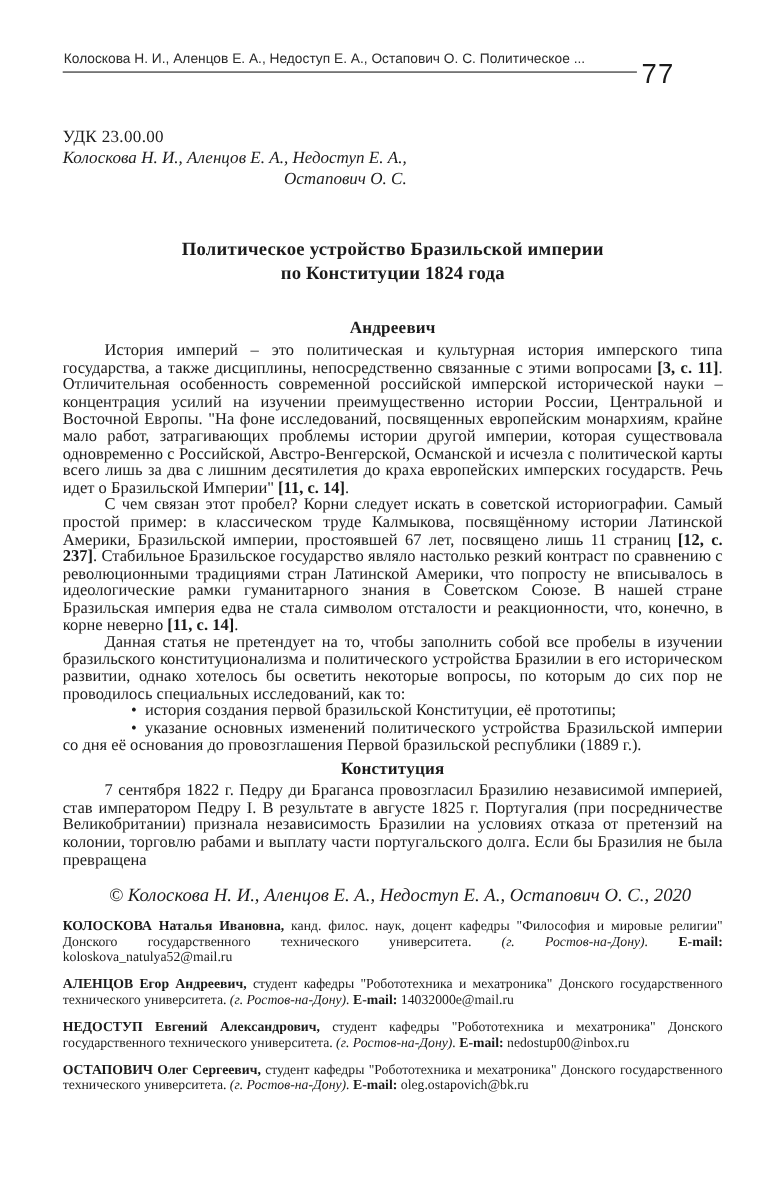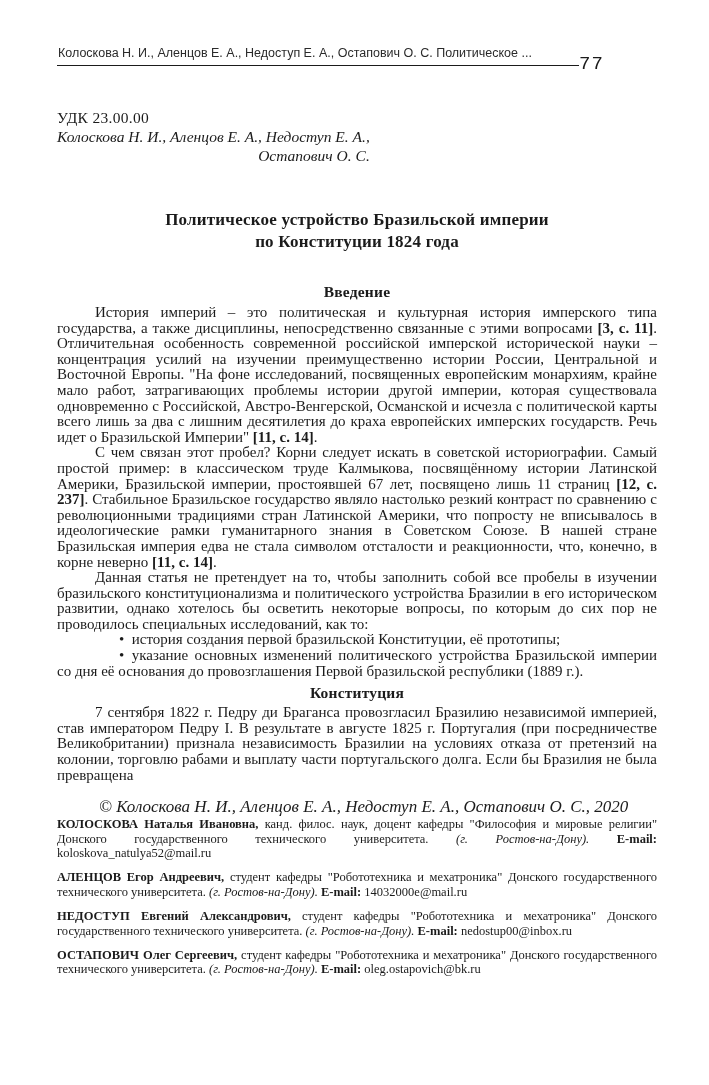--- a/index.html
+++ b/index.html
@@ -6,46 +6,46 @@
   .page{
     position:relative;
     width:709px;height:1085px;
     background:#ffffff;
     color:#1b1b1b;
     box-sizing:border-box;
     padding:46px 52px 0 57px;
     overflow:hidden;
     font-family:"Liberation Serif", serif;
   }
-  .running-row{display:flex;align-items:flex-start;}
+  .running-row{display:flex;justify-content:space-between;align-items:flex-start;}
   .running-head{
     font-family:"Liberation Sans", sans-serif;
     font-size:12.5px;color:#2a2a2a;
     width:521px;white-space:nowrap;overflow:hidden;
     border-bottom:1.5px solid #1b1b1b;
     padding:0 0 5px 1px;
   }
   .page-number{
-    font-family:Liberation Mono, monospace;
-    font-size:19px;letter-spacing:1px;
+    font-family:Liberation Sans, sans-serif;
+    font-size:25px;letter-spacing:1px;
     margin-top:7px;padding-right:44px;
   }
   .meta-row{display:flex;justify-content:space-between;align-items:flex-start;margin-top:34px;font-size:15.5px;flex-direction:column;}
   .udc{white-space:nowrap;letter-spacing:.3px;}
   .authors{text-align:right;font-style:italic;line-height:19px;}
   .title{font-size:17px;font-weight:bold;text-align:center;line-height:22px;margin-top:44px;letter-spacing:.2px;}
   .section-heading{font-size:15.5px;font-weight:bold;text-align:center;letter-spacing:.2px;}
   .h-intro{margin:30px 0 4px 0;}
   .h-const{margin:5px 0 3px 0;}
   .body-text p{margin:0;font-size:15px;line-height:15.6px;text-align:justify;text-indent:38px;}
   .body-text p.bullet{text-indent:62px;}
   .b{font-weight:bold;}
   .i{font-style:italic;}
   .copyright{font-style:italic;font-size:17px;margin:14px 0 0 42px;}
-  .bios{}
+  .bios{margin-top:10px;}
   .bios p.bio{margin:0 0 10px 0;font-size:12.5px;line-height:14.4px;text-align:justify;text-indent:0;}
 </style>
 </head>
 <body>
 
 <div class="page">
 
   <div class="running-row">
     <div class="running-head">Колоскова Н. И., Аленцов Е. А., Недоступ Е. А., Остапович О. С. Политическое ...</div>
     <div class="page-number">77</div>
@@ -57,21 +57,21 @@
       <div>Колоскова Н. И., Аленцов Е. А., Недоступ Е. А.,</div>
       <div>Остапович О. С.</div>
     </div>
   </div>
 
   <div class="title">
     <div>Политическое устройство Бразильской империи</div>
     <div>по Конституции 1824 года</div>
   </div>
 
-  <div class="section-heading h-intro">Введение</div>
+  <div class="section-heading h-intro">Андреевич</div>
 
   <div class="body-text">
     <p><span>История империй – это политическая и культурная история имперского типа государства, а также дисциплины, непосредственно связанные с этими вопросами </span><span class="b">[3, с. 11]</span><span>. Отличительная особенность современной российской имперской исторической науки – концентрация усилий на изучении преимущественно истории России, Центральной и Восточной Европы. "На фоне исследований, посвященных европейским монархиям, крайне мало работ, затрагивающих проблемы истории другой империи, которая существовала одновременно с Российской, Австро-Венгерской, Османской и исчезла с политической карты всего лишь за два с лишним десятилетия до краха европейских имперских государств. Речь идет о Бразильской Империи" </span><span class="b">[11, с. 14]</span><span>.</span></p>
     <p><span>С чем связан этот пробел? Корни следует искать в советской историографии. Самый простой пример: в классическом труде Калмыкова, посвящённому истории Латинской Америки, Бразильской империи, простоявшей 67 лет, посвящено лишь 11 страниц </span><span class="b">[12, с. 237]</span><span>. Стабильное Бразильское государство являло настолько резкий контраст по сравнению с революционными традициями стран Латинской Америки, что попросту не вписывалось в идеологические рамки гуманитарного знания в Советском Союзе. В нашей стране Бразильская империя едва не стала символом отсталости и реакционности, что, конечно, в корне неверно </span><span class="b">[11, с. 14]</span><span>.</span></p>
     <p><span>Данная статья не претендует на то, чтобы заполнить собой все пробелы в изучении бразильского конституционализма и политического устройства Бразилии в его историческом развитии, однако хотелось бы осветить некоторые вопросы, по которым до сих пор не проводилось специальных исследований, как то:</span></p>
     <p class="bullet"><span>• история создания первой бразильской Конституции, её прототипы;</span></p>
     <p class="bullet"><span>• указание основных изменений политического устройства Бразильской империи со дня её основания до провозглашения Первой бразильской республики (1889 г.).</span></p>
 
     <div class="section-heading h-const">Конституция</div>
     <p><span>7 сентября 1822 г. Педру ди Браганса провозгласил Бразилию независимой империей, став императором Педру I. В результате в августе 1825 г. Португалия (при посредничестве Великобритании) признала независимость Бразилии на условиях отказа от претензий на колонии, торговлю рабами и выплату части португальского долга. Если бы Бразилия не была превращена</span></p>

